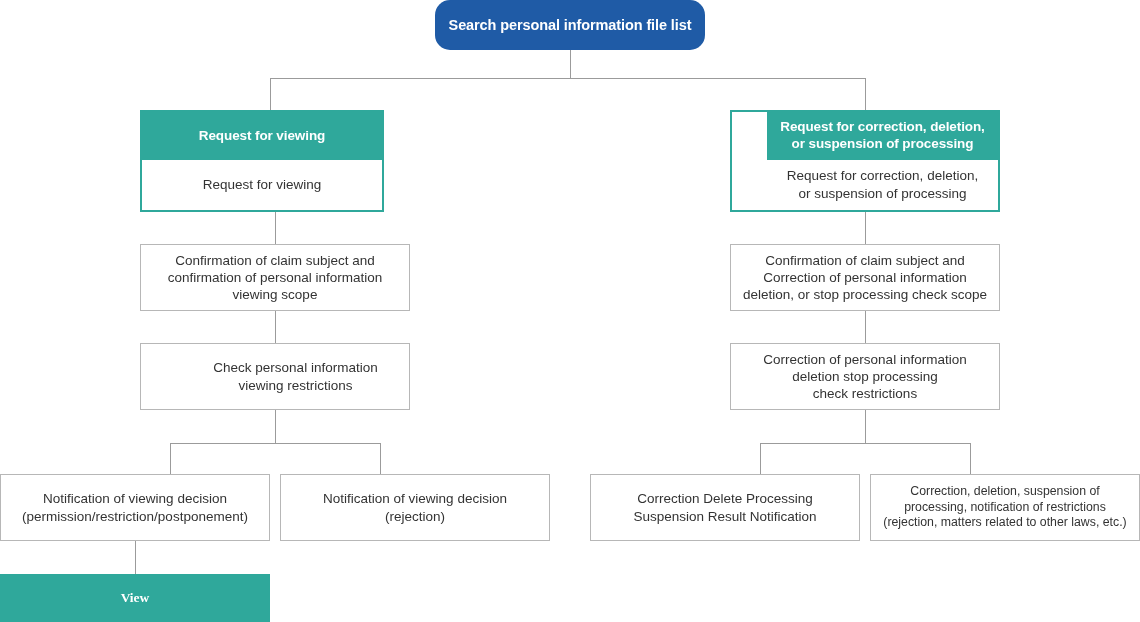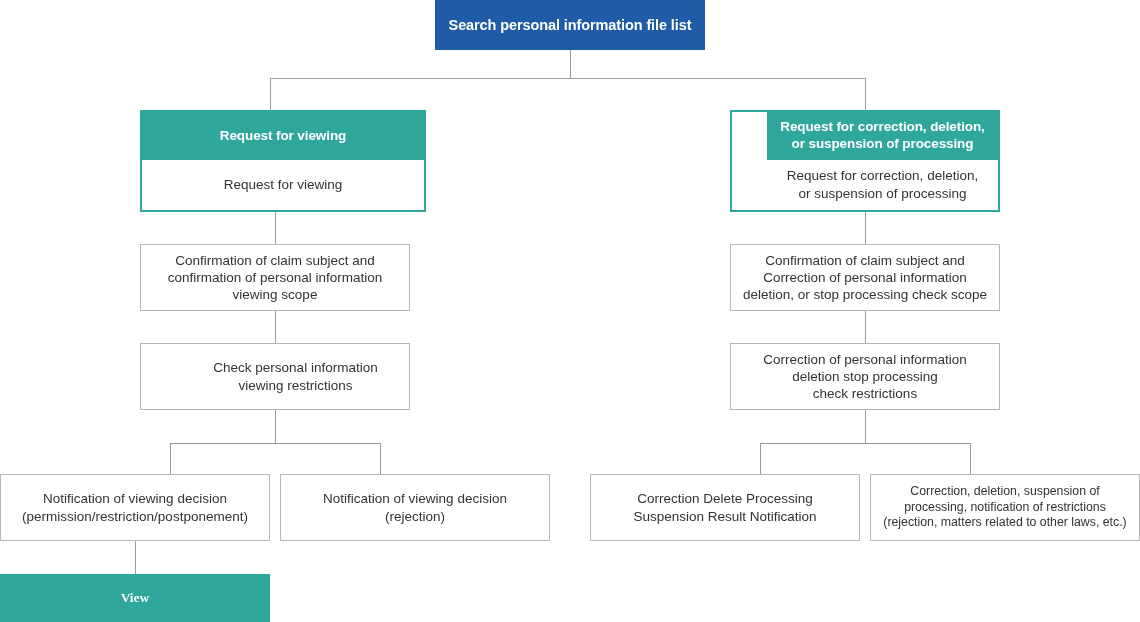--- a/index.html
+++ b/index.html
@@ -39,20 +39,21 @@
     line-height: 1.28;
   }
 
   
   .node-title {
     background: #1f5ba6;
     color: #ffffff;
     font-weight: bold;
     font-size: 14.5px;
     letter-spacing: -0.1px;
+    border-radius: 15px;
   }
 
   
   .card {
     position: absolute;
     box-sizing: border-box;
     border: 2px solid #2fa89b;
     background: #ffffff;
     display: flex;
     flex-direction: column;
@@ -128,21 +129,21 @@
   <div class="conn v" style="left:865px; top:410px; height:33px;"></div>
 
   <div class="conn h" style="left:760px; top:443px; width:210px;"></div>
   <div class="conn v" style="left:760px; top:443px; height:31px;"></div>
   <div class="conn v" style="left:970px; top:443px; height:31px;"></div>
 
   <div class="node node-title" style="left:435px; top:0px; width:270px; height:50px;">
     <span>Search personal information file list</span>
   </div>
 
-  <div class="card" style="left:140px; top:110px; width:286px; height:102px;">
+  <div class="card" style="left:140px; top:110px; width:244px; height:102px;">
     <div class="card-head" style="height:48px;">
       <span>Request for viewing</span>
     </div>
     <div class="card-body">
       <span>Request for viewing</span>
     </div>
   </div>
 
   <div class="card" style="left:730px; top:110px; width:270px; height:102px;padding-left:35px;">
     <div class="card-head" style="height:48px;">

